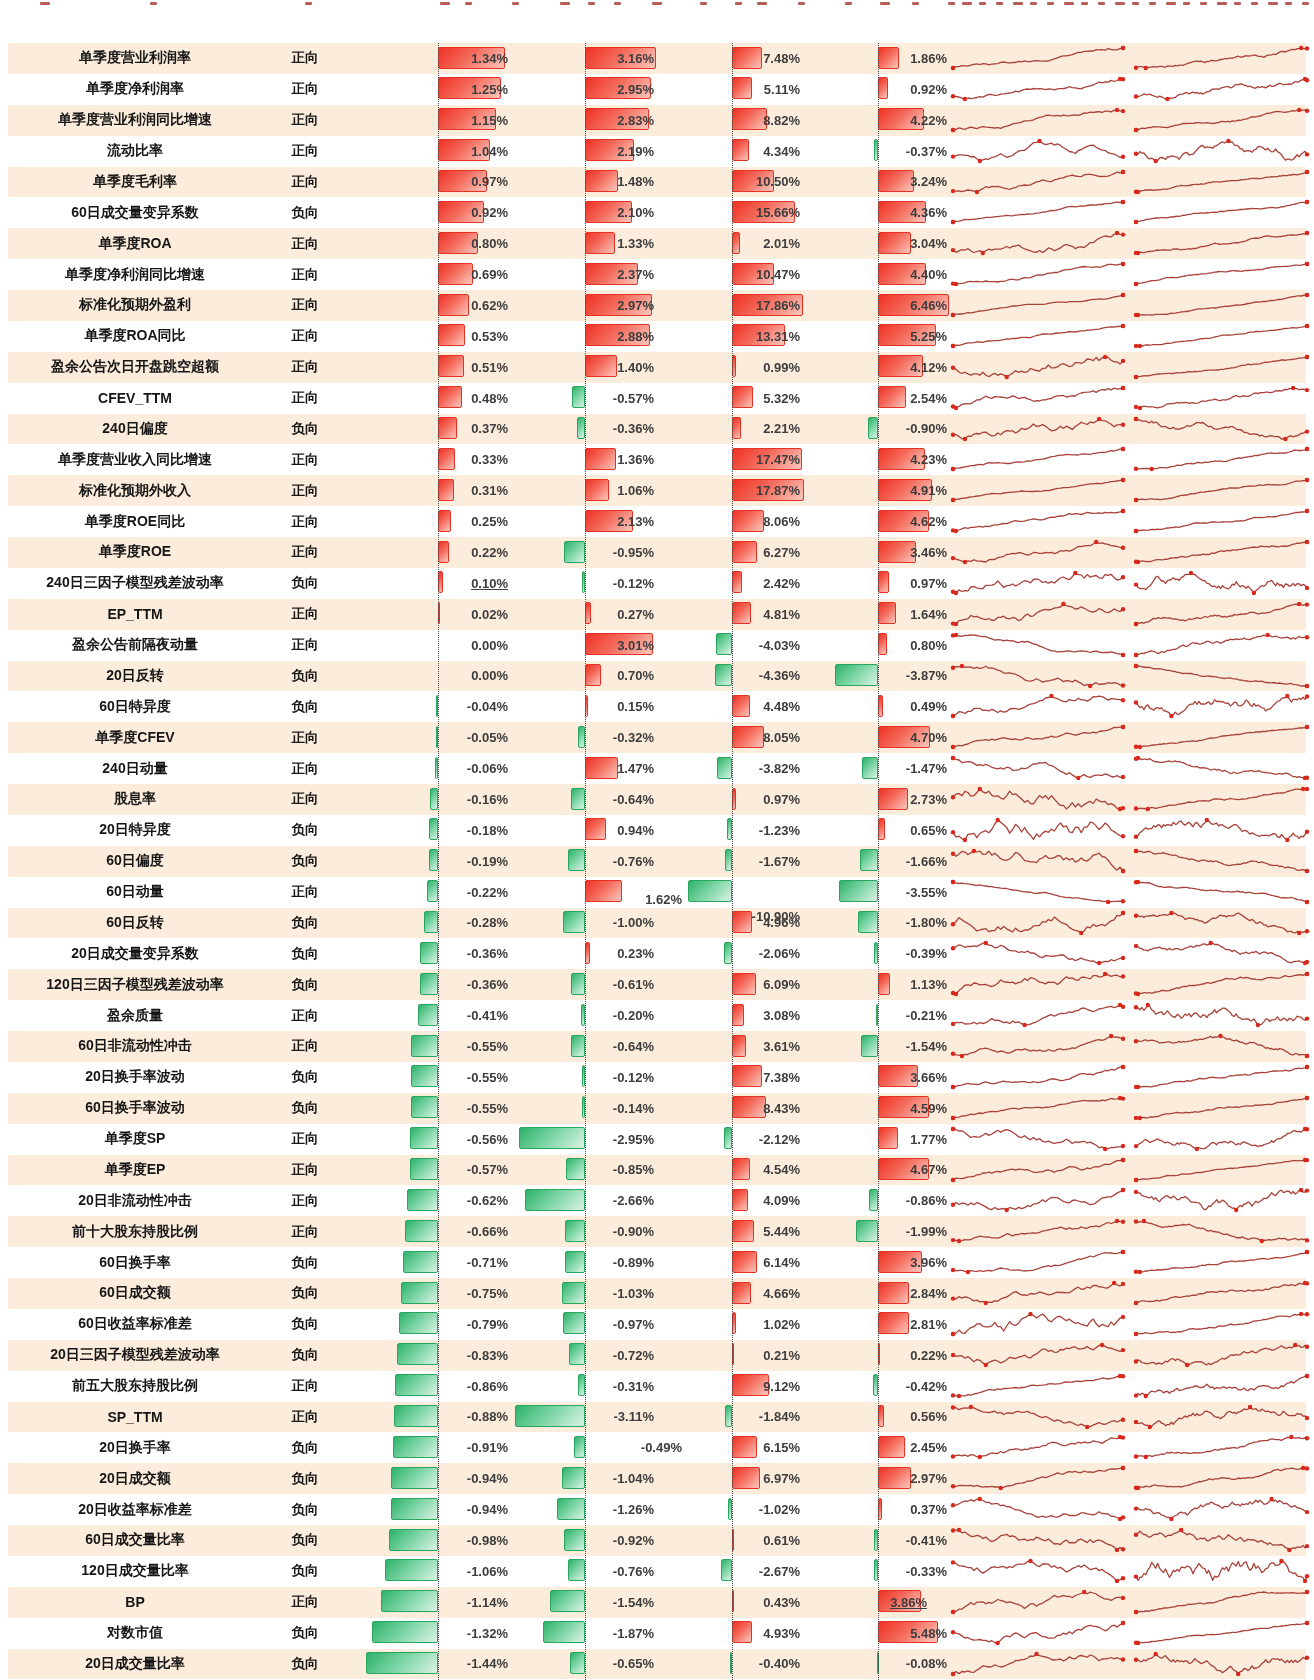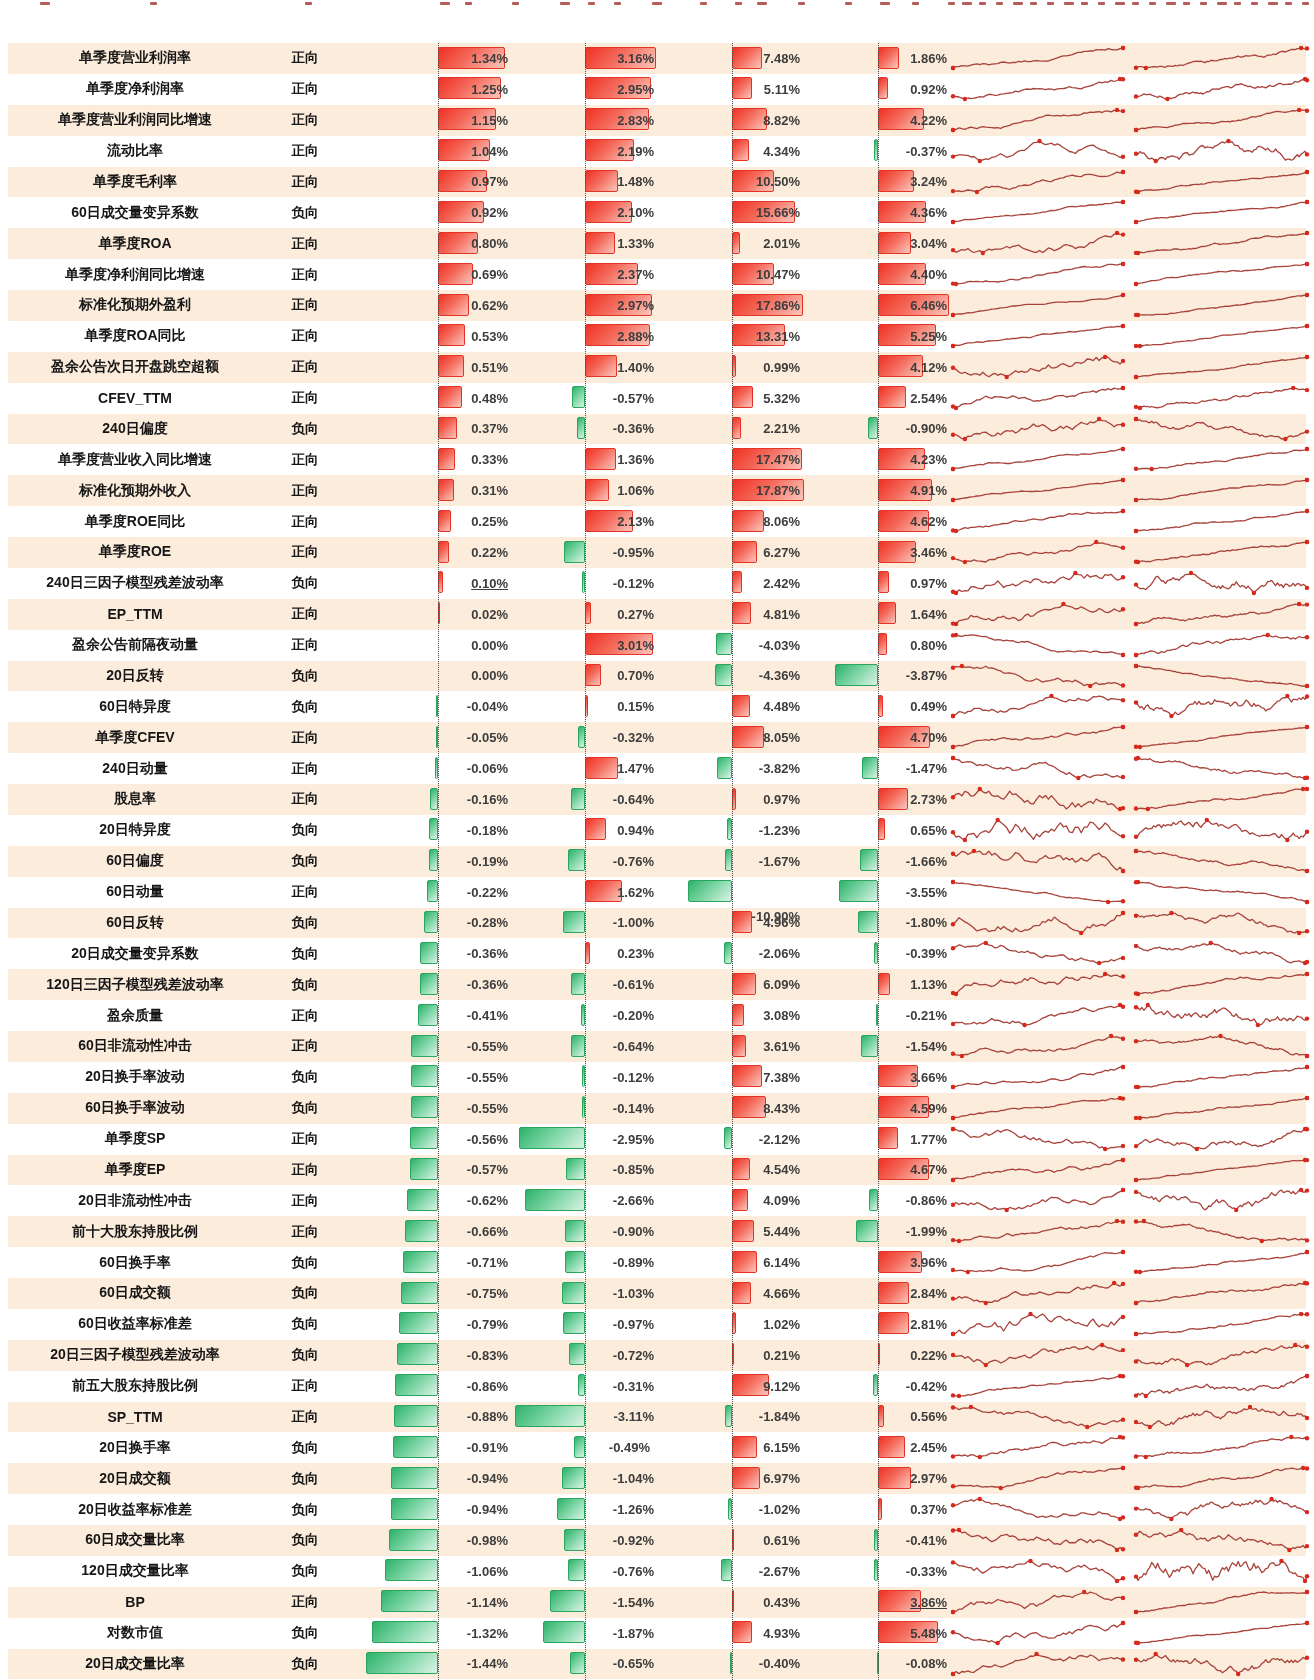--- a/index.html
+++ b/index.html
@@ -800,21 +800,21 @@
             <circle cx="3.0" cy="3.0" r="2.2" fill="#d8281c"></circle>
             <circle cx="174.0" cy="23.0" r="2.2" fill="#d8281c"></circle>
           </svg></span>
       </div>
       <div class="row">
     <span class="fname">60日动量</span>
     <span class="fdir">正向</span>
   <div class="bar neg" style="width: 11px; left: 427px;"></div>
         <span class="val" style="right: 806px;">-0.22%</span>
         <div class="bar pos" style="width: 36.5px; left: 585px;"></div>
-        <span class="val" style="right: 660px;">1.62%</span>
+        <span class="val" style="right: 632px; margin-top: 7px;">1.62%</span>
         <div class="bar neg" style="width: 43.6px; left: 688.4px;"></div>
         <span class="val" style="right: 514px; margin-top: 24px;">-10.90%</span>
         <div class="bar neg" style="width: 39px; left: 839px;"></div>
         <span class="val" style="right: 367px;">-3.55%</span>
         <span class="spark" style="left: 950px;"><svg width="178" height="27">
             <path d="M3.0 3.0 L6.0 4.0 L9.0 4.4 L11.9 4.2 L14.9 4.7 L17.9 4.9 L20.9 5.4 L23.9 6.0 L26.9 6.4 L29.8 5.9 L32.8 6.7 L35.8 7.0 L38.8 7.5 L41.8 7.7 L44.8 8.3 L47.7 8.7 L50.7 9.2 L53.7 9.4 L56.7 9.5 L59.7 10.4 L62.6 11.0 L65.6 11.1 L68.6 11.7 L71.6 12.4 L74.6 12.8 L77.6 13.0 L80.5 13.2 L83.5 14.1 L86.5 14.4 L89.5 14.0 L92.5 13.6 L95.5 13.4 L98.4 14.4 L101.4 14.9 L104.4 15.9 L107.4 16.7 L110.4 17.7 L113.4 17.8 L116.3 18.6 L119.3 18.4 L122.3 19.1 L125.3 18.8 L128.3 18.8 L131.2 19.7 L134.2 20.0 L137.2 20.4 L140.2 20.9 L143.2 21.3 L146.2 21.6 L149.1 21.3 L152.1 22.3 L155.1 22.3 L158.1 23.0 L161.1 22.7 L164.1 22.4 L167.0 22.4 L170.0 22.1 L173.0 22.3 " fill="none" stroke="#a8423a" stroke-width="1.3" stroke-linejoin="round"></path>
             <circle cx="3.0" cy="3.0" r="2.2" fill="#d8281c"></circle>
             <circle cx="158.1" cy="23.0" r="2.2" fill="#d8281c"></circle>
             <circle cx="3.0" cy="3.0" r="2.2" fill="#d8281c"></circle>
             <circle cx="173.0" cy="22.3" r="2.2" fill="#d8281c"></circle>
@@ -1268,21 +1268,21 @@
             <circle cx="117.0" cy="3.0" r="2.2" fill="#d8281c"></circle>
             <circle cx="174.0" cy="14.0" r="2.2" fill="#d8281c"></circle>
           </svg></span>
       </div>
       <div class="row">
     <span class="fname">20日换手率</span>
     <span class="fdir">负向</span>
   <div class="bar neg" style="width: 45.5px; left: 392.5px;"></div>
         <span class="val" style="right: 806px;">-0.91%</span>
         <div class="bar neg" style="width: 11px; left: 574px;"></div>
-        <span class="val" style="right: 664px;">-0.49%</span>
+        <span class="val" style="right: 632px;">-0.49%</span>
         <div class="bar pos" style="width: 24.6px; left: 732px;"></div>
         <span class="val" style="right: 514px;">6.15%</span>
         <div class="bar pos" style="width: 27px; left: 878px;"></div>
         <span class="val" style="right: 367px;">2.45%</span>
         <span class="spark" style="left: 950px;"><svg width="178" height="27">
             <path d="M3.0 22.5 L6.0 21.5 L9.0 21.2 L11.9 21.8 L14.9 21.0 L17.9 22.3 L20.9 20.6 L23.9 21.1 L26.9 22.7 L29.8 23.0 L32.8 21.8 L35.8 21.7 L38.8 20.2 L41.8 19.0 L44.8 19.3 L47.7 19.5 L50.7 17.5 L53.7 18.9 L56.7 17.3 L59.7 15.6 L62.6 15.5 L65.6 14.9 L68.6 15.2 L71.6 16.4 L74.6 15.2 L77.6 15.7 L80.5 13.9 L83.5 14.1 L86.5 13.2 L89.5 13.3 L92.5 11.7 L95.5 11.7 L98.4 9.5 L101.4 8.5 L104.4 8.4 L107.4 9.1 L110.4 10.6 L113.4 11.6 L116.3 11.4 L119.3 10.1 L122.3 9.3 L125.3 10.0 L128.3 8.2 L131.2 9.1 L134.2 8.0 L137.2 8.8 L140.2 8.7 L143.2 6.8 L146.2 7.6 L149.1 8.2 L152.1 9.4 L155.1 7.4 L158.1 5.8 L161.1 3.8 L164.1 4.4 L167.0 4.6 L170.0 3.0 L173.0 3.6 " fill="none" stroke="#a8423a" stroke-width="1.3" stroke-linejoin="round"></path>
             <circle cx="3.0" cy="22.5" r="2.2" fill="#d8281c"></circle>
             <circle cx="29.8" cy="23.0" r="2.2" fill="#d8281c"></circle>
             <circle cx="170.0" cy="3.0" r="2.2" fill="#d8281c"></circle>
             <circle cx="173.0" cy="3.6" r="2.2" fill="#d8281c"></circle>
@@ -1402,21 +1402,21 @@
       <div class="row odd">
     <span class="fname">BP</span>
     <span class="fdir">正向</span>
   <div class="bar neg" style="width: 57px; left: 381px;"></div>
         <span class="val" style="right: 806px;">-1.14%</span>
         <div class="bar neg" style="width: 34.6px; left: 550.4px;"></div>
         <span class="val" style="right: 660px;">-1.54%</span>
         <div class="bar pos" style="width: 1.7px; left: 732px;"></div>
         <span class="val" style="right: 514px;">0.43%</span>
         <div class="bar pos" style="width: 42.5px; left: 878px;"></div>
-        <span class="val" style="right: 367px; text-decoration: underline;">3.86%</span>
+        <span class="val" style="right: 387px; text-decoration: underline;">3.86%</span>
         <span class="spark" style="left: 950px;"><svg width="178" height="27">
             <path d="M3.0 23.0 L6.0 22.2 L9.0 20.2 L11.9 20.2 L14.9 17.8 L17.9 15.9 L20.9 13.5 L23.9 15.7 L26.9 13.1 L29.8 13.1 L32.8 12.8 L35.8 14.8 L38.8 13.3 L41.8 14.3 L44.8 12.5 L47.7 10.5 L50.7 11.5 L53.7 12.1 L56.7 13.6 L59.7 12.8 L62.6 13.6 L65.6 14.8 L68.6 15.5 L71.6 17.0 L74.6 19.4 L77.6 17.3 L80.5 14.8 L83.5 14.8 L86.5 17.3 L89.5 15.1 L92.5 14.3 L95.5 12.2 L98.4 10.7 L101.4 8.5 L104.4 6.4 L107.4 8.0 L110.4 7.7 L113.4 6.4 L116.3 7.4 L119.3 7.4 L122.3 8.5 L125.3 6.5 L128.3 5.5 L131.2 4.5 L134.2 3.0 L137.2 4.8 L140.2 3.1 L143.2 4.0 L146.2 5.0 L149.1 7.0 L152.1 8.6 L155.1 10.2 L158.1 10.0 L161.1 11.4 L164.1 9.7 L167.0 8.4 L170.0 8.4 L173.0 9.0 " fill="none" stroke="#a8423a" stroke-width="1.3" stroke-linejoin="round"></path>
             <circle cx="3.0" cy="23.0" r="2.2" fill="#d8281c"></circle>
             <circle cx="3.0" cy="23.0" r="2.2" fill="#d8281c"></circle>
             <circle cx="134.2" cy="3.0" r="2.2" fill="#d8281c"></circle>
             <circle cx="173.0" cy="9.0" r="2.2" fill="#d8281c"></circle>
           </svg></span>
         <span class="spark" style="left: 1133px;"><svg width="179" height="27">
             <path d="M3.0 23.0 L5.0 22.9 L6.9 22.4 L8.9 22.7 L10.9 22.5 L12.8 22.0 L14.8 21.9 L16.8 22.1 L18.7 21.2 L20.7 21.5 L22.7 20.7 L24.6 20.3 L26.6 19.7 L28.6 19.8 L30.5 19.0 L32.5 19.0 L34.4 18.9 L36.4 18.6 L38.4 18.1 L40.3 18.2 L42.3 17.6 L44.3 16.9 L46.2 16.7 L48.2 16.7 L50.2 16.4 L52.1 16.5 L54.1 15.7 L56.1 15.2 L58.0 15.4 L60.0 15.1 L62.0 14.9 L63.9 14.6 L65.9 14.2 L67.9 14.2 L69.8 14.6 L71.8 14.8 L73.8 14.0 L75.7 14.0 L77.7 13.6 L79.7 14.0 L81.6 13.3 L83.6 12.8 L85.6 12.0 L87.5 11.4 L89.5 11.1 L91.4 10.1 L93.4 9.3 L95.4 8.7 L97.3 8.7 L99.3 8.0 L101.3 7.5 L103.2 7.4 L105.2 7.8 L107.2 7.4 L109.1 6.9 L111.1 6.1 L113.1 6.5 L115.0 5.6 L117.0 5.1 L119.0 4.4 L120.9 4.8 L122.9 4.2 L124.9 3.4 L126.8 3.3 L128.8 3.4 L130.8 3.0 L132.7 3.4 L134.7 3.8 L136.7 4.1 L138.6 3.5 L140.6 3.9 L142.6 4.2 L144.5 3.9 L146.5 4.2 L148.4 3.9 L150.4 4.1 L152.4 3.9 L154.3 3.9 L156.3 4.2 L158.3 3.7 L160.2 3.9 L162.2 3.9 L164.2 4.4 L166.1 4.2 L168.1 4.1 L170.1 4.0 L172.0 4.0 L174.0 3.0 " fill="none" stroke="#a8423a" stroke-width="1.3" stroke-linejoin="round"></path>
             <circle cx="3.0" cy="23.0" r="2.2" fill="#d8281c"></circle>

